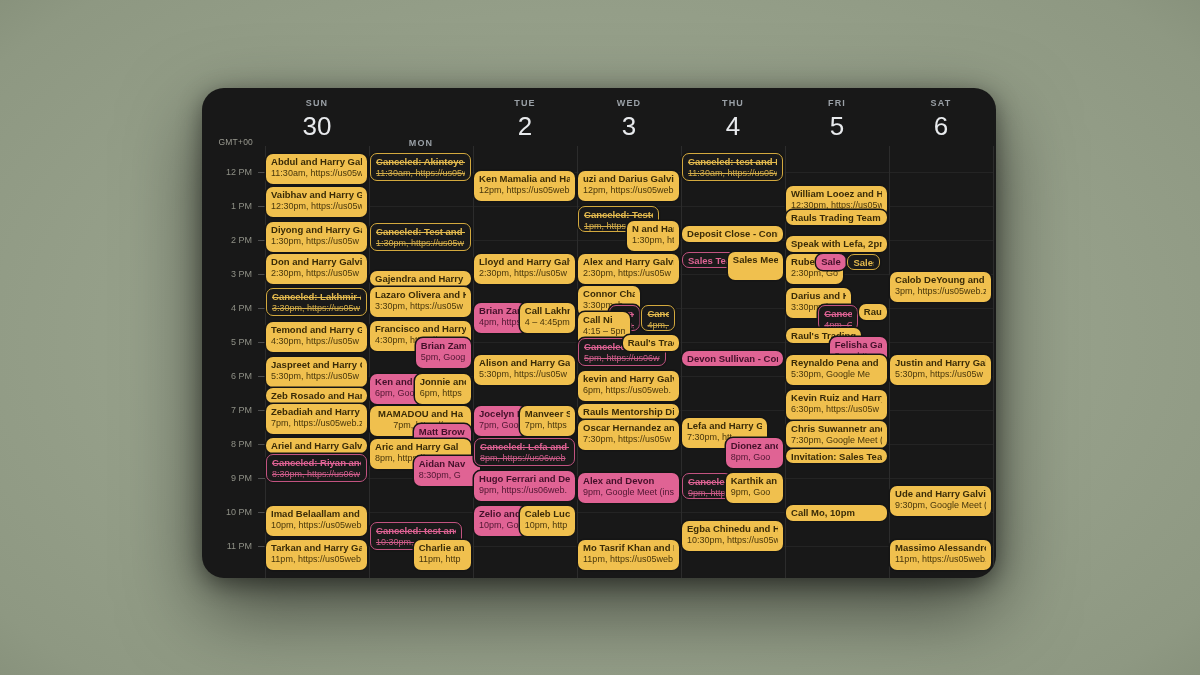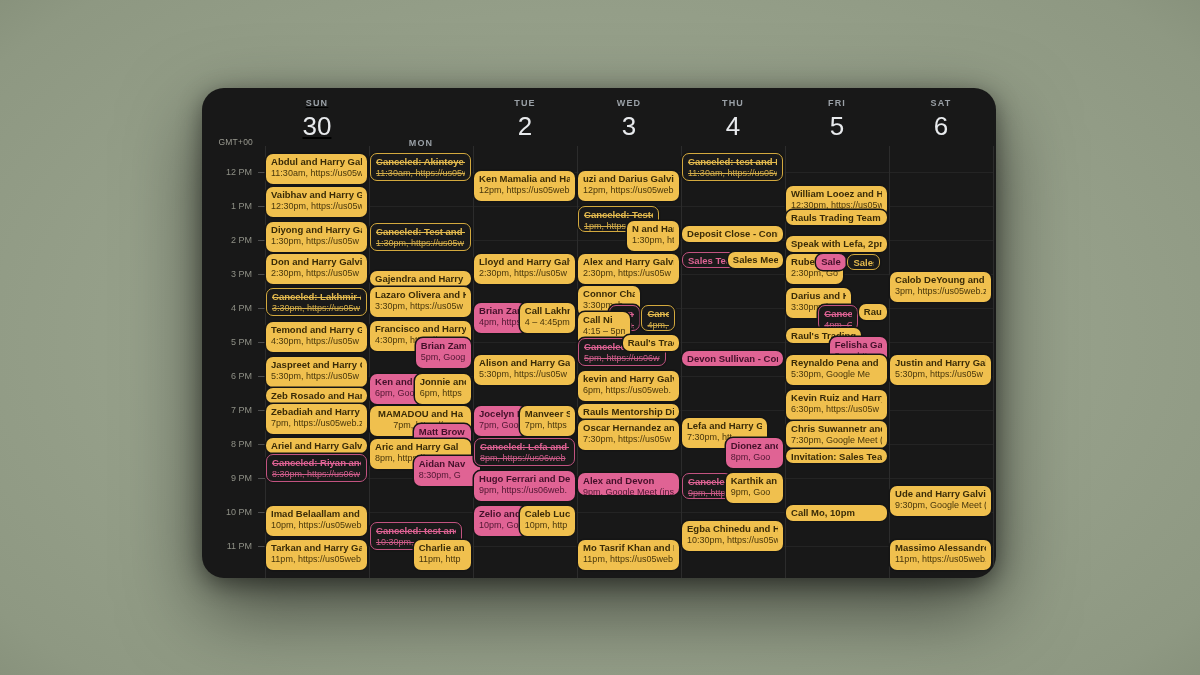--- a/index.html
+++ b/index.html
@@ -48,21 +48,21 @@
   .chip.outlined.pink   { background:#1a1a1a; border:1px solid #C25380; color:#DD6293; }
   .chip.strike .t, .chip.strike .tm { text-decoration:line-through; }
 </style>
 </head>
 <body>
 
 <div class="canvas">
   <div class="panel">
     <div class="tz-label">GMT+00</div>
     <div id="day-headers">
-        <div class="day-header" style="left: 63px; text-decoration: underline;">
+        <div class="day-header" style="left: 63px;">
           <span class="day-label">SUN</span>
           <span class="day-number">30</span>
         </div>
         <div class="day-header" style="left: 167px; margin-top: 40px;">
           <span class="day-label">MON</span>
           <span class="day-number">1</span>
         </div>
         <div class="day-header" style="left: 271px;">
           <span class="day-label">TUE</span>
           <span class="day-number">2</span>
@@ -325,39 +325,39 @@
           <span class="t">kevin and Harry Galvin</span>
           <span class="tm">6pm, https://us05web.</span>
         </div>
         <div class="chip yellow oneline" style="left: 376.04px; width: 100.88px; top: 316px; height: 15px;">
           <span class="t">Rauls Mentorship Disc</span>
         </div>
         <div class="chip yellow" style="left: 376.04px; width: 100.88px; top: 332px; height: 30px;">
           <span class="t">Oscar Hernandez and</span>
           <span class="tm">7:30pm, https://us05w</span>
         </div>
-        <div class="chip pink" style="left: 376.04px; width: 100.88px; top: 385px; height: 22px;">
+        <div class="chip pink" style="left: 376.04px; width: 100.88px; top: 385px; height: 30px;">
           <span class="t">Alex and Devon</span>
           <span class="tm">9pm, Google Meet (ins</span>
         </div>
         <div class="chip yellow" style="left: 376.04px; width: 100.88px; top: 452px; height: 30px;">
           <span class="t">Mo Tasrif Khan and Ha</span>
           <span class="tm">11pm, https://us05web</span>
         </div>
         <div class="chip yellow outlined strike" style="left: 480.04px; width: 100.88px; top: 65px; height: 28px;">
           <span class="t">Canceled: test and Har</span>
           <span class="tm">11:30am, https://us05w</span>
         </div>
         <div class="chip yellow oneline" style="left: 480.04px; width: 100.88px; top: 138px; height: 16px;">
           <span class="t">Deposit Close - Conne</span>
         </div>
         <div class="chip pink outlined oneline" style="left: 480.04px; width: 54.08px; top: 164px; height: 16px;">
           <span class="t">Sales Team</span>
         </div>
-        <div class="chip yellow oneline" style="left: 525.8px; width: 55.12px; top: 164px; height: 16px;">
+        <div class="chip yellow oneline" style="left: 525.8px; width: 55.12px; top: 164px; height: 28px;">
           <span class="t">Sales Mee</span>
         </div>
         <div class="chip pink oneline" style="left: 480.04px; width: 100.88px; top: 263px; height: 15px;">
           <span class="t">Devon Sullivan - Comm</span>
         </div>
         <div class="chip yellow" style="left: 480.04px; width: 85px; top: 330px; height: 30px;">
           <span class="t">Lefa and Harry Gal</span>
           <span class="tm">7:30pm, htt</span>
         </div>
         <div class="chip pink" style="left: 523.72px; width: 57.2px; top: 350px; height: 30px;">

